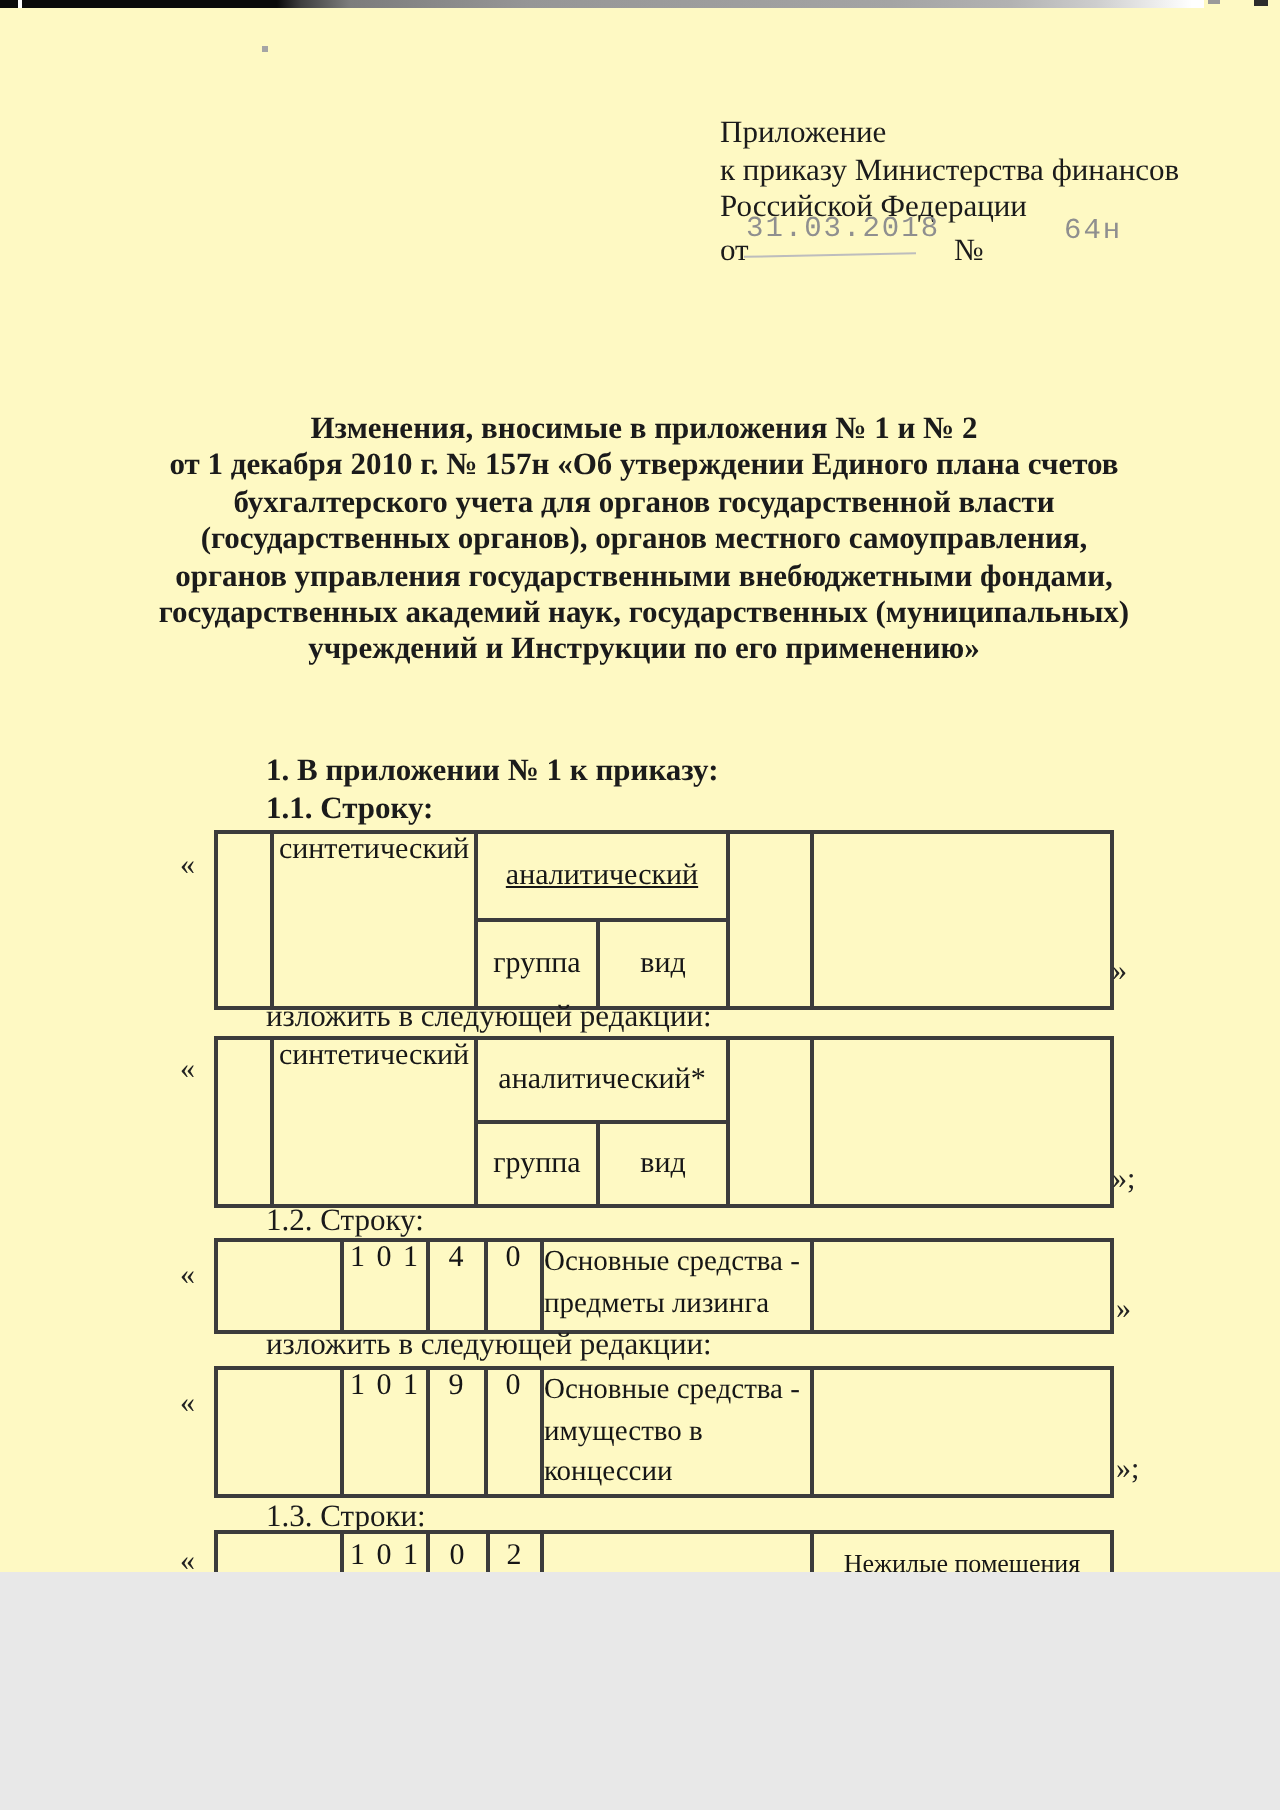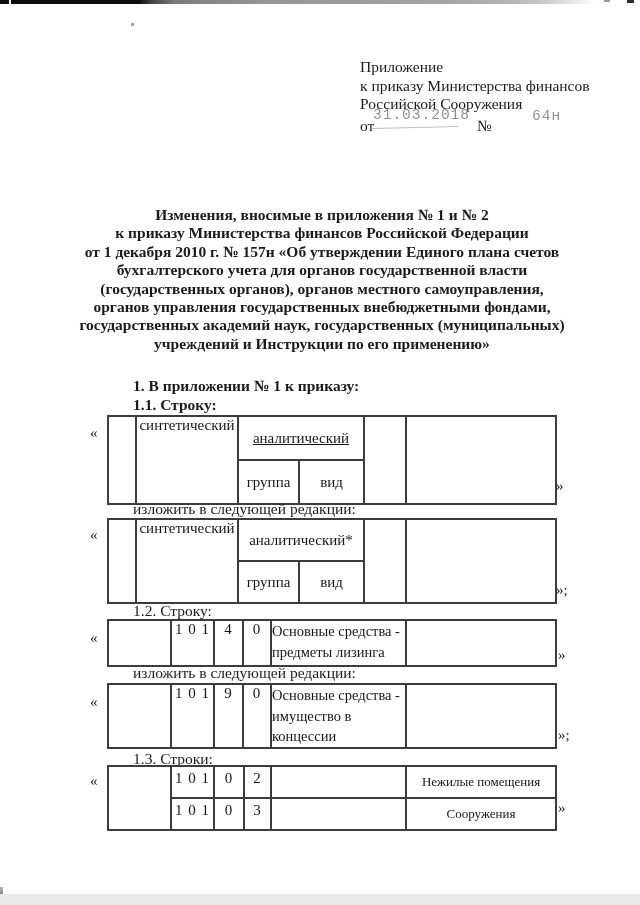--- a/index.html
+++ b/index.html
@@ -1,17 +1,17 @@
 <!DOCTYPE html>
 <html><head>
 <meta charset="utf-8">
 <style>
   html,body{margin:0;padding:0;background:#e8e8e8;}
   .page{
-    position:relative;width:640px;height:894px;background:#ffffff;
+    position:relative;width:640px;height:786px;background:#fef9c3;
     font-family:"Liberation Serif","DejaVu Serif",serif;color:#1b1b1b;
     overflow:hidden;margin:0 auto;
   }
   
   .topbar{position:absolute;left:0;top:0;width:602px;height:4px;
     background:linear-gradient(to right,#0b0b0b 0%,#0b0b0b 23%,#3f3f3f 25%,#7c7c7c 29%,#969696 44%,#a4a4a4 74%,#b2b2b2 84%,#cdcdcd 91%,#ffffff 99%);}
   .topbar-gap{position:absolute;left:9px;top:0;width:2px;height:4px;background:#fff;}
   .topbar-mark-a{position:absolute;left:604px;top:0;width:6px;height:2px;background:#9a9a9a;}
   .topbar-mark-b{position:absolute;left:627px;top:0;width:7px;height:3px;background:#2c2c2c;}
   .speck{position:absolute;left:131px;top:23px;width:3px;height:3px;background:#a5a5a5;}
@@ -54,37 +54,36 @@
   <div class="topbar"></div>
   <div class="topbar-gap"></div>
   <div class="topbar-mark-a"></div>
   <div class="topbar-mark-b"></div>
   <div class="speck"></div>
   <div class="bottommark"></div>
 
   <div class="hdr">
     <div>Приложение</div>
     <div>к приказу Министерства финансов</div>
-    <div>Российской Сооружения</div>
+    <div>Российской Федерации</div>
   </div>
   <div class="dateline">
     <span class="dl-serif" style="left:0;top:11px;">от</span>
     <span class="stamp" style="left:13px;top:1px;">31.03.2018</span>
     <span class="stamp-underline"></span>
     <span class="dl-serif" style="left:117px;top:11px;">№</span>
     <span class="stamp" style="left:172px;top:2px;">64н</span>
   </div>
 
   <div class="doc-title">
     <div>Изменения, вносимые в приложения № 1 и № 2</div>
-    <div>к приказу Министерства финансов Российской Федерации</div>
     <div>от 1 декабря 2010 г. № 157н «Об утверждении Единого плана счетов</div>
     <div>бухгалтерского учета для органов государственной власти</div>
     <div>(государственных органов), органов местного самоуправления,</div>
-    <div>органов управления государственных внебюджетными фондами,</div>
+    <div>органов управления государственными внебюджетными фондами,</div>
     <div>государственных академий наук, государственных (муниципальных)</div>
     <div>учреждений и Инструкции по его применению»</div>
   </div>
 
   <div class="para" style="top:377px;font-weight:bold;">1. В приложении № 1 к приказу:</div>
   <div class="para" style="top:396px;font-weight:bold;">1.1. Строку:</div>
 
   <span class="q" style="left:90px;top:425px;">«</span>
   <table class="tbl" style="left:107px;top:415px;">
     <colgroup>

